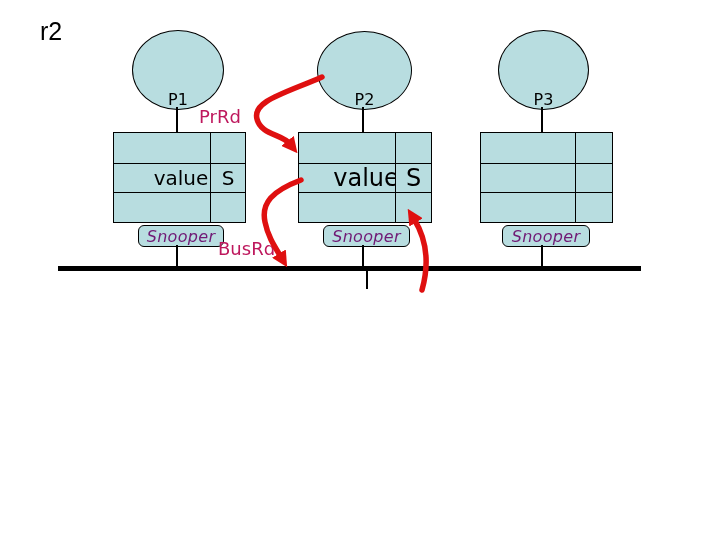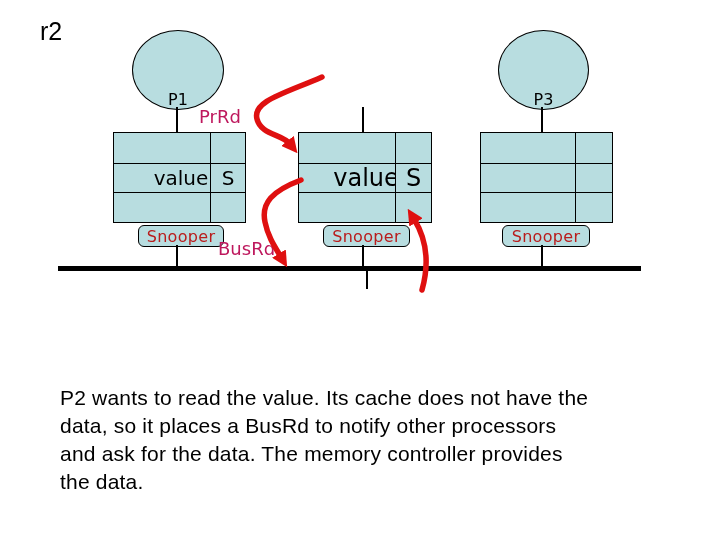--- a/index.html
+++ b/index.html
@@ -37,21 +37,21 @@
     display:flex;align-items:center;justify-content:center;color:#000;overflow:hidden;}
   .cache .cell.first-col{border-left:none;padding-left:38px;}
   .cache .cell.first-row{border-top:none;}
   .t-p1 .cache-text{font-size:20px;}
   .t-p2 .cache-text{font-size:24px;}
   .t-p3 .cache-text{font-size:20px;}
 
   
   .snooper{position:absolute;top:225px;height:20px;border:1px solid #000;border-radius:6px;
     background:var(--shape-fill,#b8dde0);display:flex;align-items:center;justify-content:center;
-    font-size:16px;letter-spacing:0.3px;color:#b91c1c;}
+    font-size:16px;letter-spacing:0.3px;color:#701a75;font-style:italic;}
   .s-p1{left:138px;width:84px;}
   .s-p2{left:323px;width:85px;}
   .s-p3{left:502px;width:86px;}
 
   
   .tag{position:absolute;font-size:18px;color:#be185d;line-height:1.1;}
   .prrd{left:199px;top:107px;}
   .busrd{left:218px;top:239px;}
 
   
@@ -88,20 +88,23 @@
     <div class="cell first-col cache-text">value</div>
     <div class="cell cache-text">S</div>
     <div class="cell first-col"></div>
     <div class="cell"></div>
   </div>
   <div class="snooper s-p1">
     <span>Snooper</span>
   </div>
   <div class="vline l2-p1"></div>
 
+  <div class="proc-circle c-p2">
+    <span>P2</span>
+  </div>
   <div class="vline l1-p2"></div>
   <div class="cache t-p2">
     <div class="cell first-col first-row"></div>
     <div class="cell first-row"></div>
     <div class="cell first-col cache-text">value</div>
     <div class="cell cache-text">S</div>
     <div class="cell first-col"></div>
     <div class="cell"></div>
   </div>
   <div class="snooper s-p2">
@@ -137,18 +140,14 @@
     <defs>
       <marker id="ah" viewBox="0 0 6 6" refX="1.5" refY="3" markerWidth="2.9" markerHeight="2.9" orient="auto">
         <path d="M0,0 L6,3 L0,6 Z" fill="#df1010"></path>
       </marker>
     </defs>
     <path d="M 322 77 C 286 93, 252 101, 257 119 C 261 135, 282 134, 290 144" fill="none" stroke="#df1010" stroke-width="5.5" stroke-linecap="round" marker-end="url(#ah)"></path>
     <path d="M 301 180 C 272 191, 261 203, 265 222 C 268 237, 275 247, 281 257" fill="none" stroke="#df1010" stroke-width="5.5" stroke-linecap="round" marker-end="url(#ah)"></path>
     <path d="M 422 290 C 429 265, 427 240, 414 219" fill="none" stroke="#df1010" stroke-width="5.5" stroke-linecap="round" marker-end="url(#ah)"></path>
   </svg>
 
-  <div class="caption">P2 wants to read the value. Its cache does not have the
-data, so it places a BusRd to notify other processors
-and ask for the data. The memory controller provides
-the data.</div>
 
 </div>
 
 </body></html>

